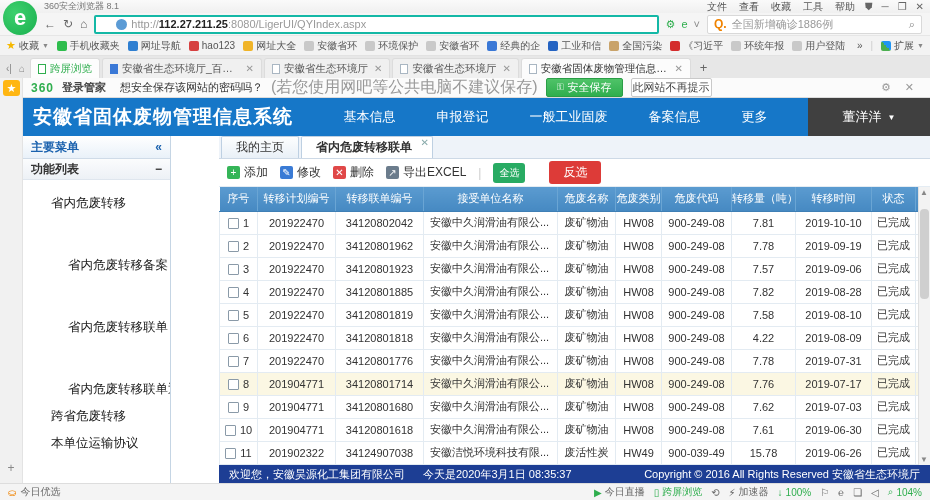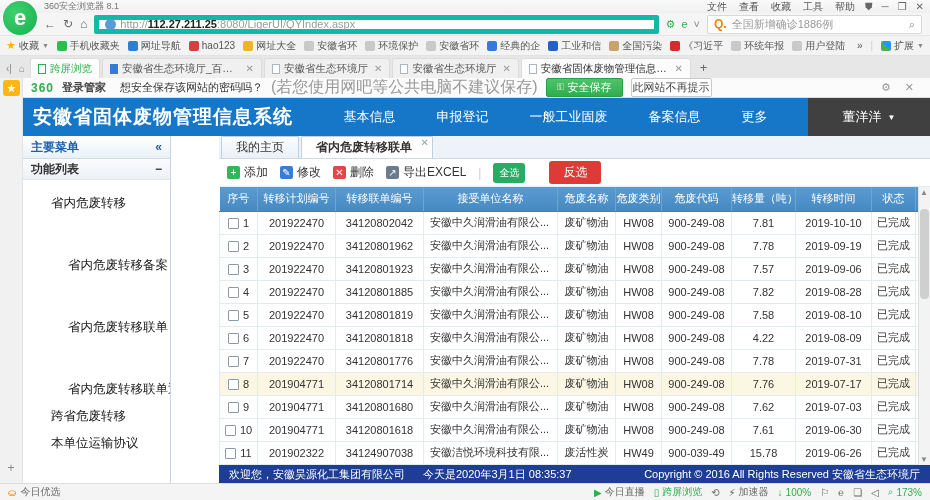--- a/index.html
+++ b/index.html
@@ -9,21 +9,21 @@
   
   .titlebar { height:13px; background:linear-gradient(#fafafa,#f0f0f0); display:flex; align-items:center; padding-left:44px; font-size:9px; color:#777; }
   .titlebar .win-title { flex:0 0 auto; }
   .titlebar .spacer { flex:1; }
   .menu { display:flex; gap:12px; font-size:10px; color:#555; margin-right:10px; }
   .menu span { cursor:default; }
   .winbtns { display:flex; gap:9px; font-size:10px; color:#666; margin-right:6px; align-items:center; }
   .logo360 { position:absolute; left:3px; top:1px; width:34px; height:34px; border-radius:50%; background:radial-gradient(circle at 35% 35%, #3ed06e, #19b04e); color:#fff; font-weight:bold; font-size:22px; line-height:33px; text-align:center; z-index:5; }
   .addrbar { height:23px; background:#f5f5f5; display:flex; align-items:center; padding:0 8px 0 44px; gap:7px; border-bottom:1px solid #e6e6e6; }
   .navbtn { font-size:12px; color:#666; line-height:1; }
-  .urlbox { flex:1; height:19px; background:#fff; border:5px solid #14b8a6; border-radius:2px; display:flex; align-items:center; padding:0 6px; font-size:11px; gap:4px; }
+  .urlbox { flex:1; height:19px; background:#fff; border:2px solid #14b8a6; border-radius:2px; display:flex; align-items:center; padding:0 20px; font-size:11px; gap:4px; }
   .fav { width:11px; height:11px; border-radius:50%; background:#5b9bd5; display:inline-block; }
   .url-scheme,.url-rest { color:#9a9a9a; }
   .url-host { color:#222; font-weight:bold; }
   .addr-icons { display:flex; gap:6px; align-items:center; font-size:11px; }
   .green-ic { color:#2fae4e; }
   .grey-ic { color:#888; }
   .searchbox { width:215px; height:19px; background:#fff; border:1px solid #d9d9d9; border-radius:2px; display:flex; align-items:center; padding:0 6px; font-size:11px; gap:5px; }
   .qlogo { color:#f08300; font-weight:bold; font-size:12px; }
   .search-text { color:#999; flex:1; white-space:nowrap; overflow:hidden; }
 
@@ -575,16 +575,16 @@
     <span class="st-item green-tx">
       <span>↓</span>
       <span>100%</span>
     </span>
     <span>⚐</span>
     <span>℮</span>
     <span>❏</span>
     <span>◁</span>
     <span class="st-item green-tx">
       <span>⌕</span>
-      <span>173%</span>
+      <span>104%</span>
     </span>
   </span>
 </div>
 
 </body></html>

